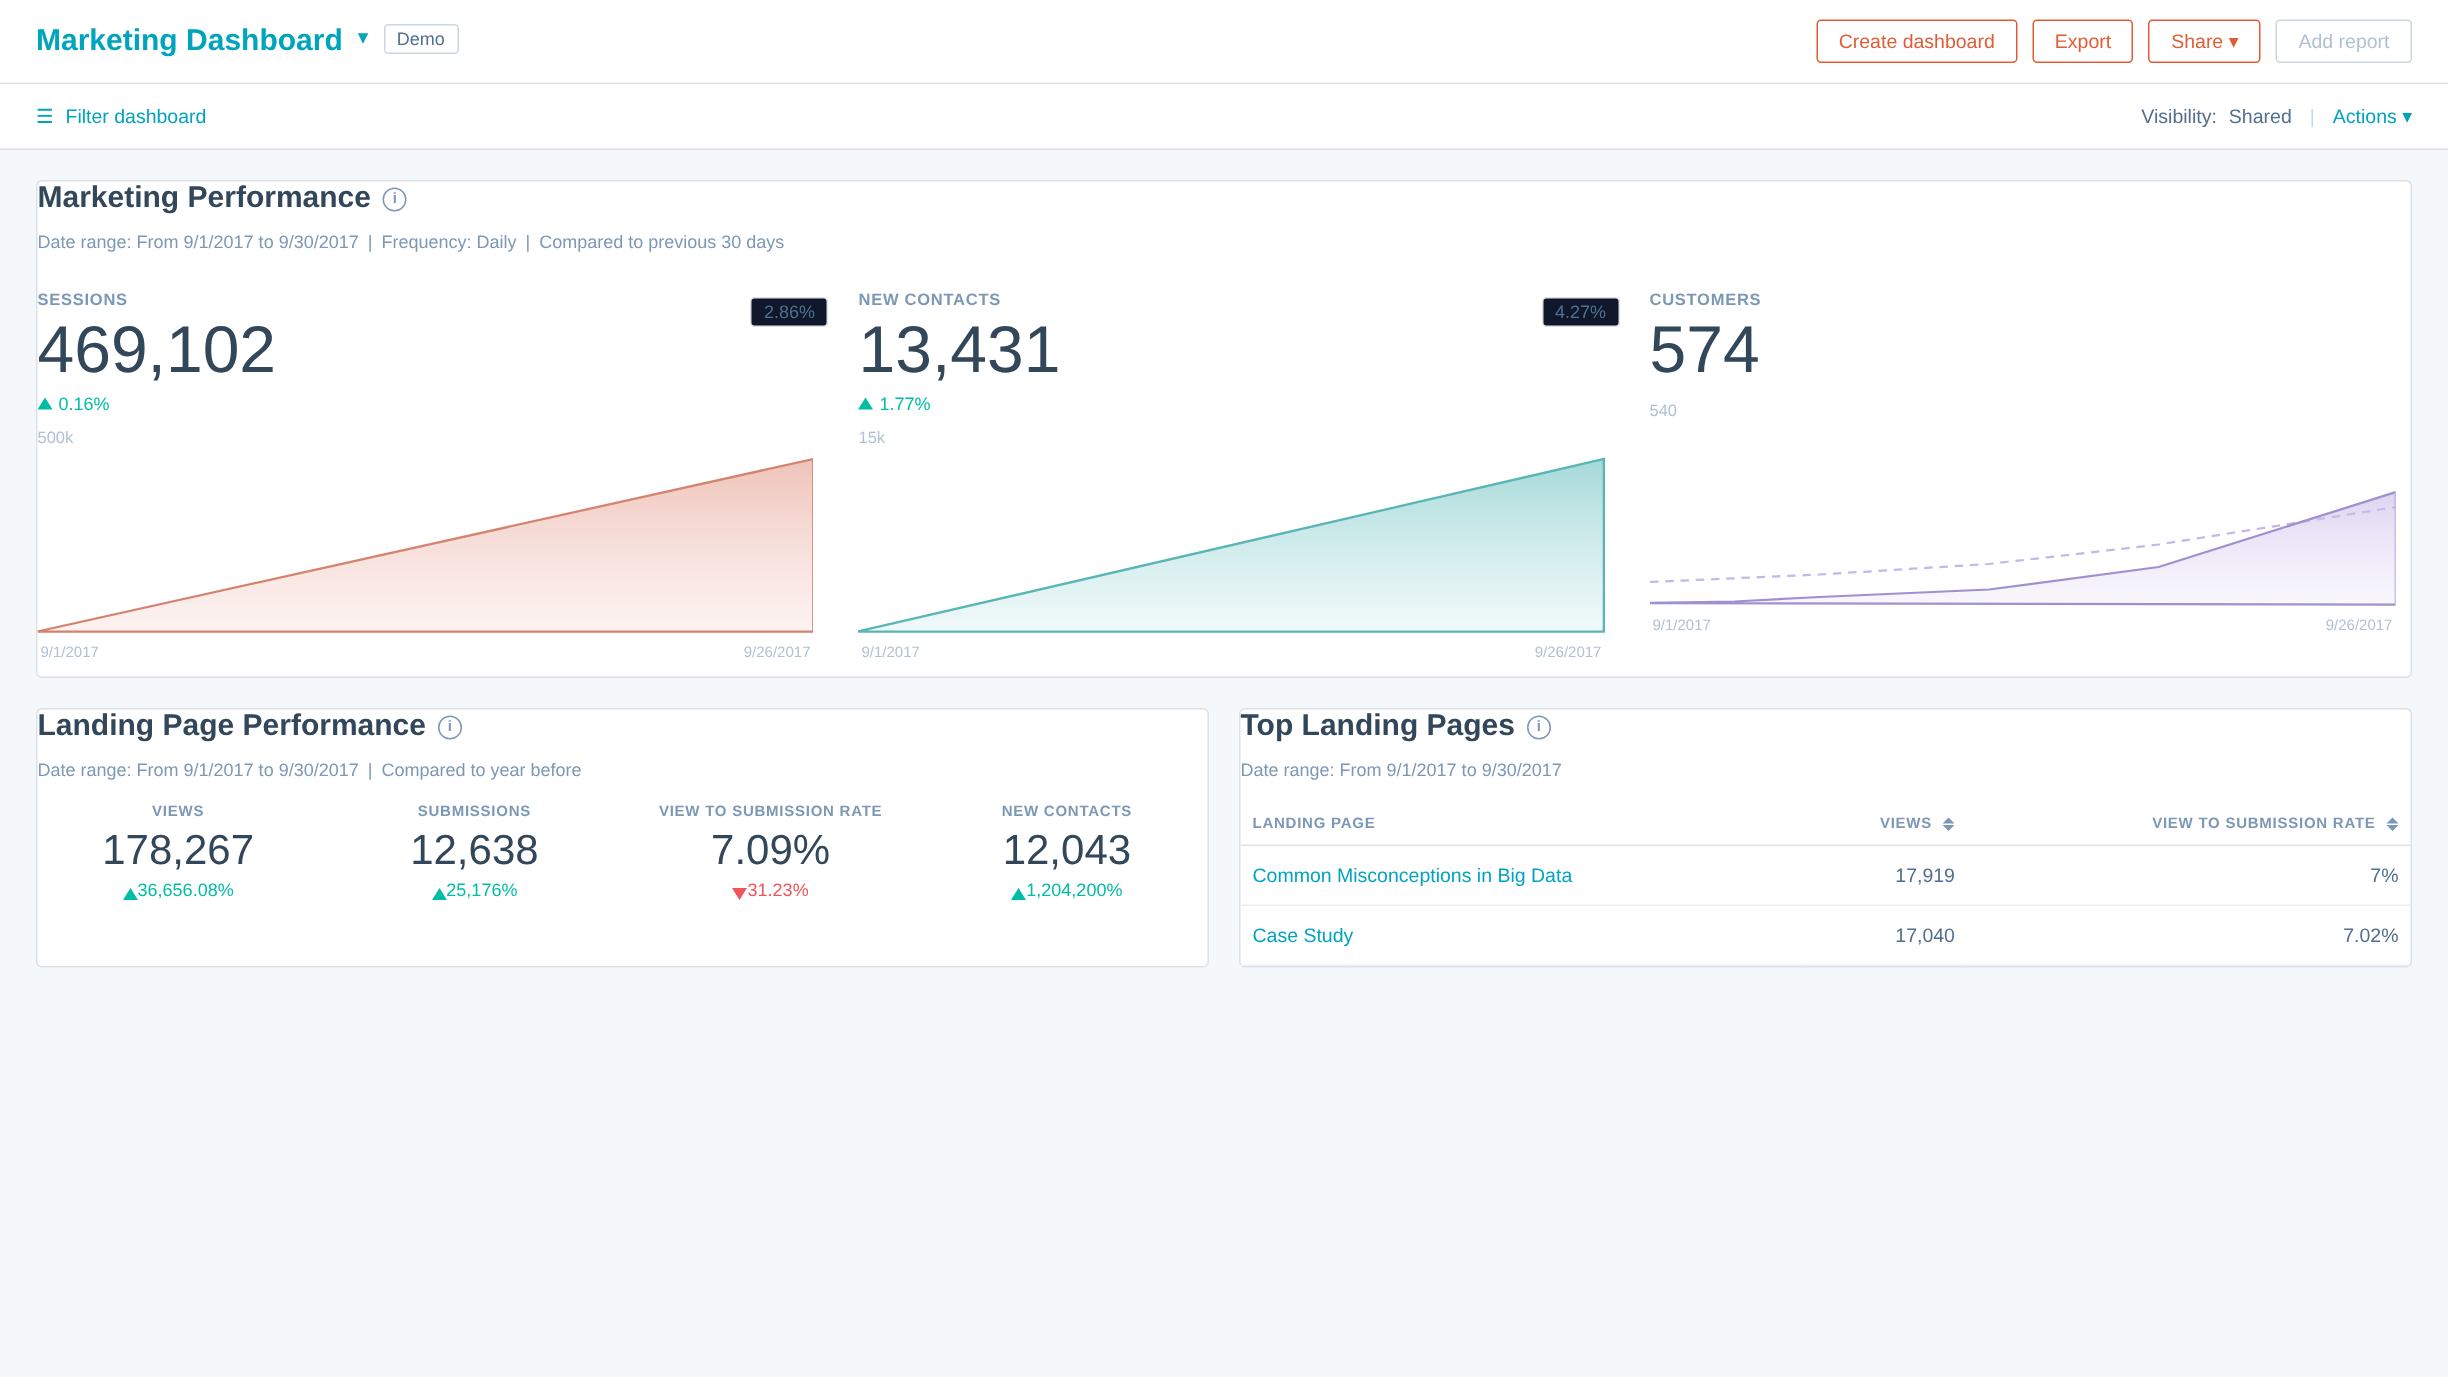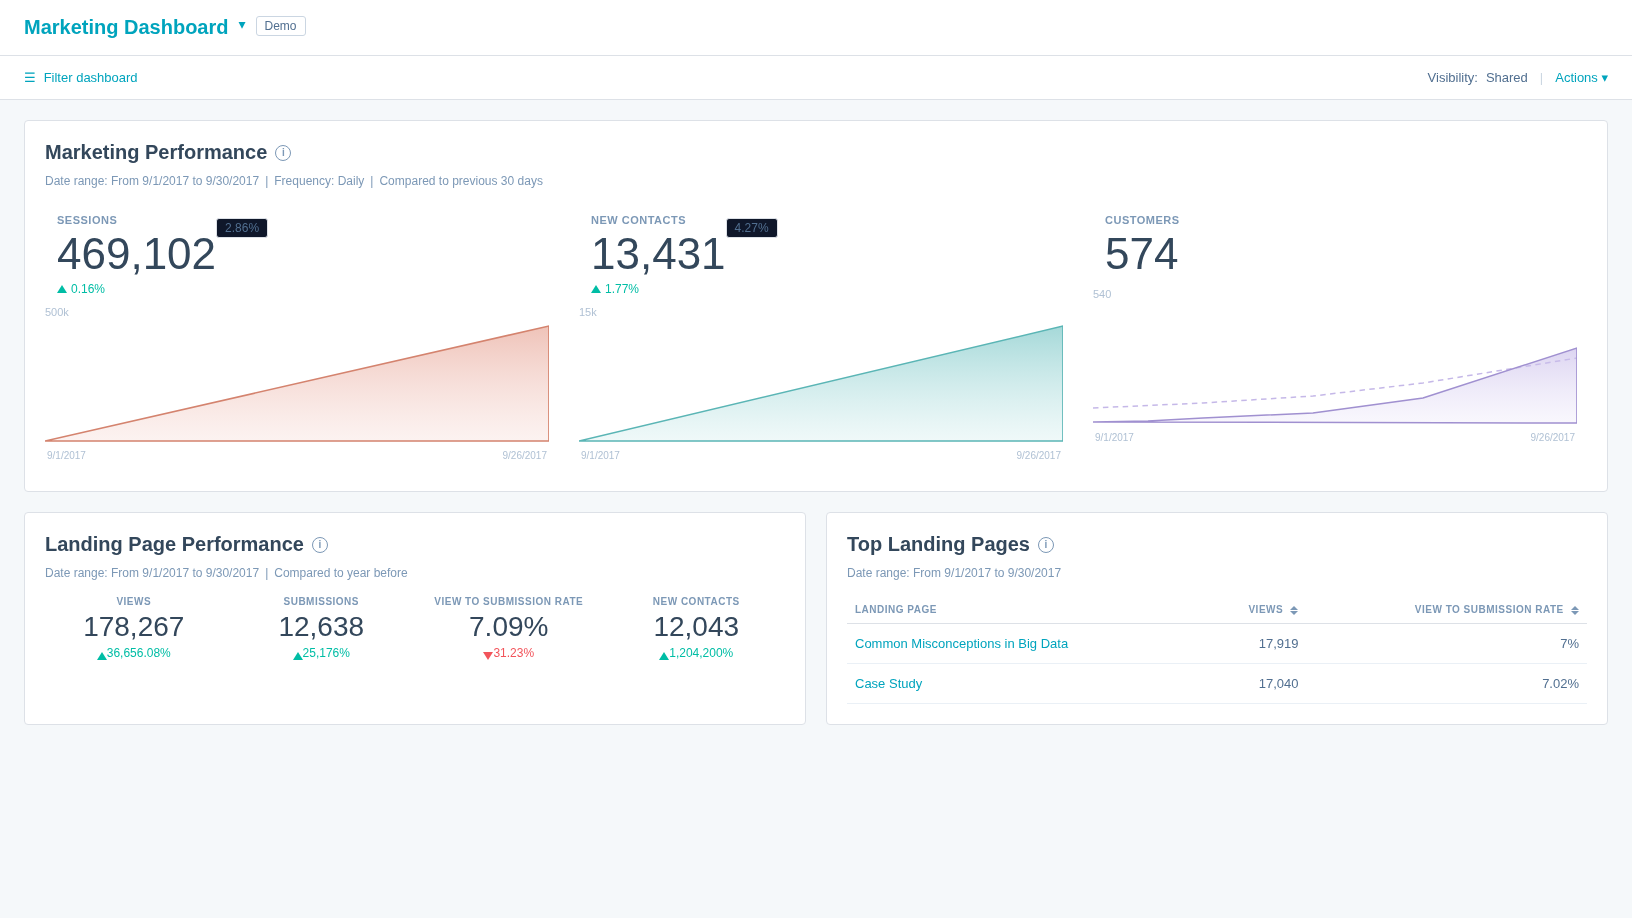--- a/index.html
+++ b/index.html
@@ -18,38 +18,38 @@
     
     .filter-bar { background: #fff; border-bottom: 1px solid #dde1e7; padding: 0 24px; height: 44px; display: flex; align-items: center; justify-content: space-between; }
     .filter-left { display: flex; align-items: center; gap: 8px; color: #00a4bd; cursor: pointer; font-size: 13px; font-weight: 500; }
     .filter-right { display: flex; align-items: center; gap: 8px; font-size: 13px; color: #516f90; }
     .filter-right .actions-link { color: #00a4bd; cursor: pointer; font-weight: 500; }
 
     
     .main { padding: 20px 24px; }
 
     
-    .card { background: #fff; border: 1px solid #dde1e7; border-radius: 4px; margin-bottom: 20px; padding: 20px; }
+    .card { background: #fff; border: 1px solid #dde1e7; border-radius: 4px; margin-bottom: 20px; }
 
     
     .section-title { font-size: 20px; font-weight: 600; color: #33475b; display: flex; align-items: center; gap: 8px; margin-bottom: 10px; }
     .info-icon { display: inline-flex; align-items: center; justify-content: center; width: 16px; height: 16px; border-radius: 50%; border: 1px solid #7c98b6; color: #7c98b6; font-size: 10px; font-style: normal; cursor: pointer; }
 
     .date-range-text { font-size: 12px; color: #7c98b6; margin-bottom: 16px; display: flex; gap: 6px; }
     .date-range-text span { color: #7c98b6; }
     .sep { color: #cbd6e2; }
 
     
     .metrics-row { display: grid; grid-template-columns: 1fr 1fr 1fr; gap: 0; }
     .metric-col { padding: 10px 0; border-right: 0; }
     .metric-label { font-size: 11px; font-weight: 600; color: #7c98b6; letter-spacing: 0.5px; text-transform: uppercase; margin-bottom: 4px; }
     .metric-value { font-size: 44px; font-weight: 300; color: #33475b; line-height: 1.1; }
     .metric-change { display: flex; align-items: center; gap: 4px; font-size: 12px; color: #00bda5; margin-top: 4px; }
     .metric-badge { background: #0f172a; border: 1px solid #dde1e7; border-radius: 3px; padding: 2px 8px; font-size: 12px; color: #516f90; float: right; margin-top: 4px; }
-    .metric-header { display: flex; align-items: flex-start; margin-left: 12px; }
+    .metric-header { display: flex; justify-content: space-between; align-items: flex-start; }
 
     .triangle-up { width: 0; height: 0; border-left: 5px solid transparent; border-right: 5px solid transparent; border-bottom: 8px solid #00bda5; display: inline-block; }
     .triangle-down { width: 0; height: 0; border-left: 5px solid transparent; border-right: 5px solid transparent; border-top: 8px solid #f2545b; display: inline-block; }
     .chart-container { padding: 10px 10px 0 0; position: relative; }
     .chart-y-label { font-size: 11px; color: #b0c1d4; position: absolute; top: 10px; left: 0; }
     .chart-dates { display: flex; justify-content: space-between; font-size: 10px; color: #b0c1d4; margin-top: 4px; padding: 0 2px; }
 
     
     .bottom-row { display: grid; grid-template-columns: 1fr 1fr; gap: 20px; }
 
@@ -76,20 +76,28 @@
     svg { display: block; }
   </style>
 </head>
 <body>
 
 <div class="header">
   <div class="header-left">
     <span class="header-title">Marketing Dashboard</span>
     <span class="chevron-icon">▾</span>
     <span class="demo-badge">Demo</span>
+  </div>
+  <div class="header-actions">
+    <button class="btn-outline">Create dashboard</button>
+    <button class="btn-outline">Export</button>
+    <button class="btn-outline">
+      <span>Share</span> ▾
+    </button>
+    <button class="btn-disabled">Add report</button>
   </div>
 </div>
 
 <div class="filter-bar">
   <div class="filter-left">
     <span>☰</span>
     <span>Filter dashboard</span>
   </div>
   <div class="filter-right">
     <span>Visibility:</span>

